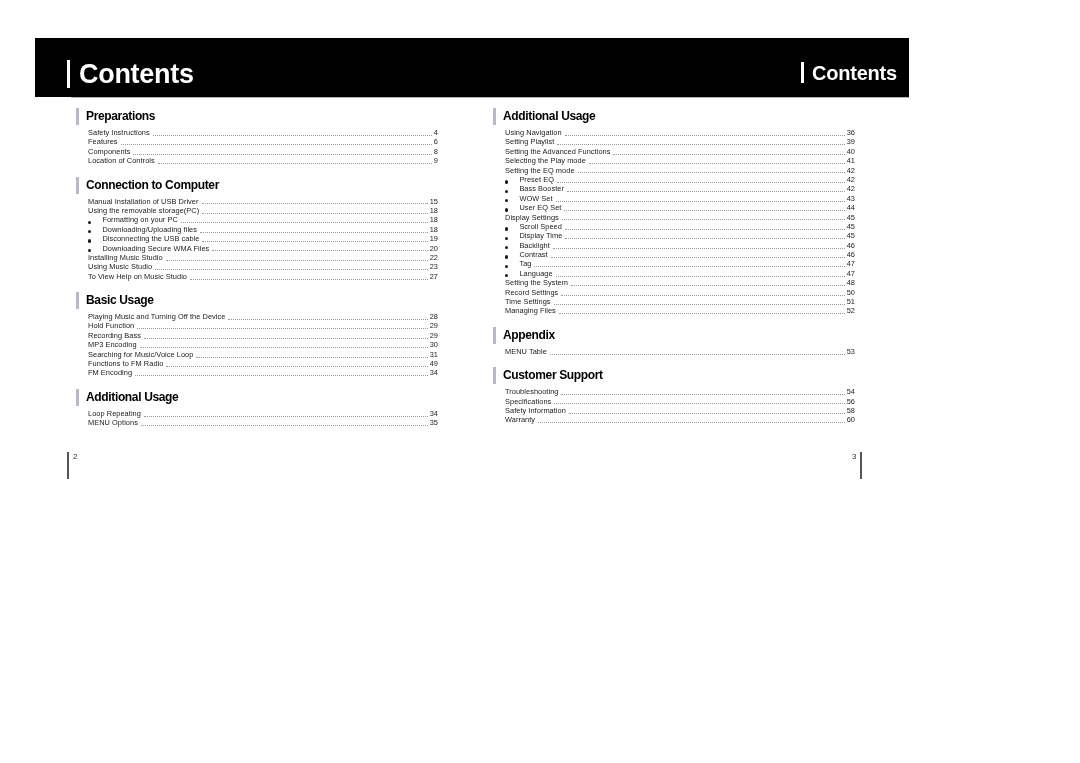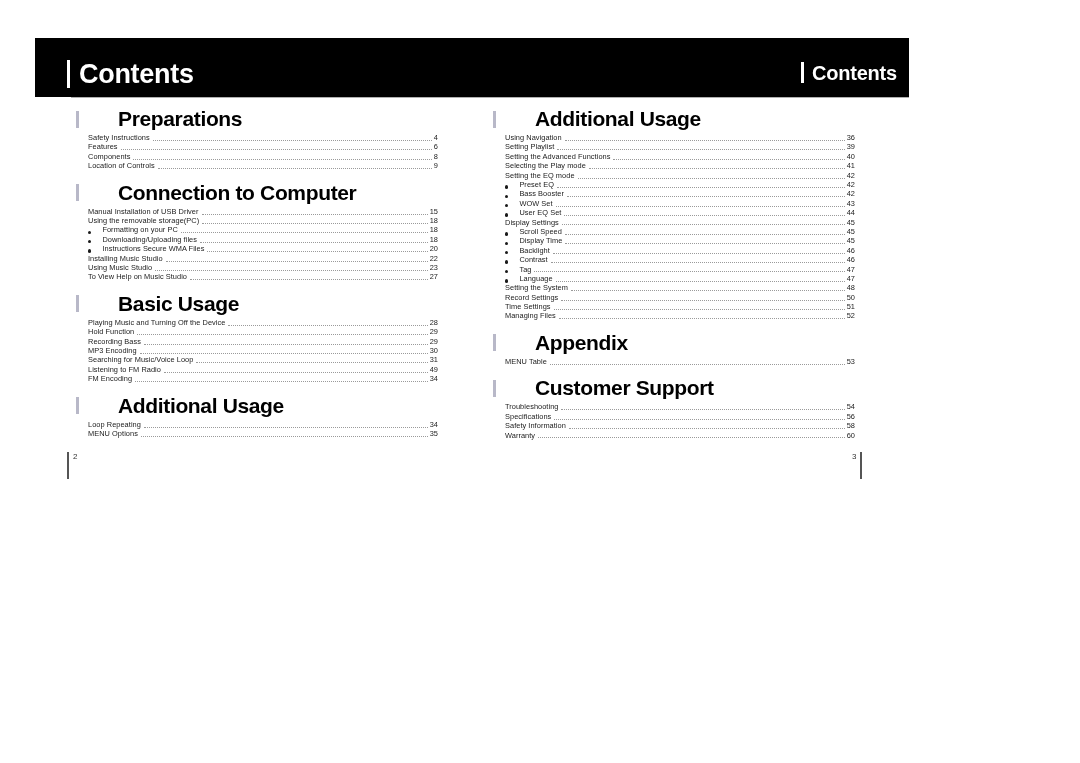--- a/index.html
+++ b/index.html
@@ -93,26 +93,25 @@
     margin-bottom: 3px;
   }
   .section-head .sbar {
     display: inline-block;
     width: 3px;
     height: 17px;
     background: #b8b8c8;
     flex: 0 0 auto;
   }
   .section-head .stitle {
-    font-size: 21px;
+    font-size: 12px;
     font-weight: bold;
     letter-spacing: -0.35px;
     line-height: 1.05;
     color: #000000;
-    margin-left: 32px;
   }
 
   
   .entries {
     margin: 0 0 0 0;
     padding: 0;
     list-style: none;
   }
   .entry {
     display: flex;
@@ -248,21 +247,27 @@
           <span class="epage">18</span>
         </li>
         <li class="entry sub">
           <span class="bullet"></span>
           <span class="etext">Downloading/Uploading files</span>
           <span class="leader"></span>
           <span class="epage">18</span>
         </li>
         <li class="entry sub">
           <span class="bullet"></span>
-          <span class="etext">Instructions Secure WMA Files</span>
+          <span class="etext">Disconnecting the USB cable</span>
+          <span class="leader"></span>
+          <span class="epage">19</span>
+        </li>
+        <li class="entry sub">
+          <span class="bullet"></span>
+          <span class="etext">Downloading Secure WMA Files</span>
           <span class="leader"></span>
           <span class="epage">20</span>
         </li>
         <li class="entry">
           <span class="etext">Installing Music Studio</span>
           <span class="leader"></span>
           <span class="epage">22</span>
         </li>
         <li class="entry">
           <span class="etext">Using Music Studio</span>
@@ -301,21 +306,21 @@
           <span class="etext">MP3 Encoding</span>
           <span class="leader"></span>
           <span class="epage">30</span>
         </li>
         <li class="entry">
           <span class="etext">Searching for Music/Voice Loop</span>
           <span class="leader"></span>
           <span class="epage">31</span>
         </li>
         <li class="entry">
-          <span class="etext">Listening to FM Radio</span>
+          <span class="etext">Functions to FM Radio</span>
           <span class="leader"></span>
           <span class="epage">49</span>
         </li>
         <li class="entry">
           <span class="etext">FM Encoding</span>
           <span class="leader"></span>
           <span class="epage">34</span>
         </li>
       </ul>
     </div>

